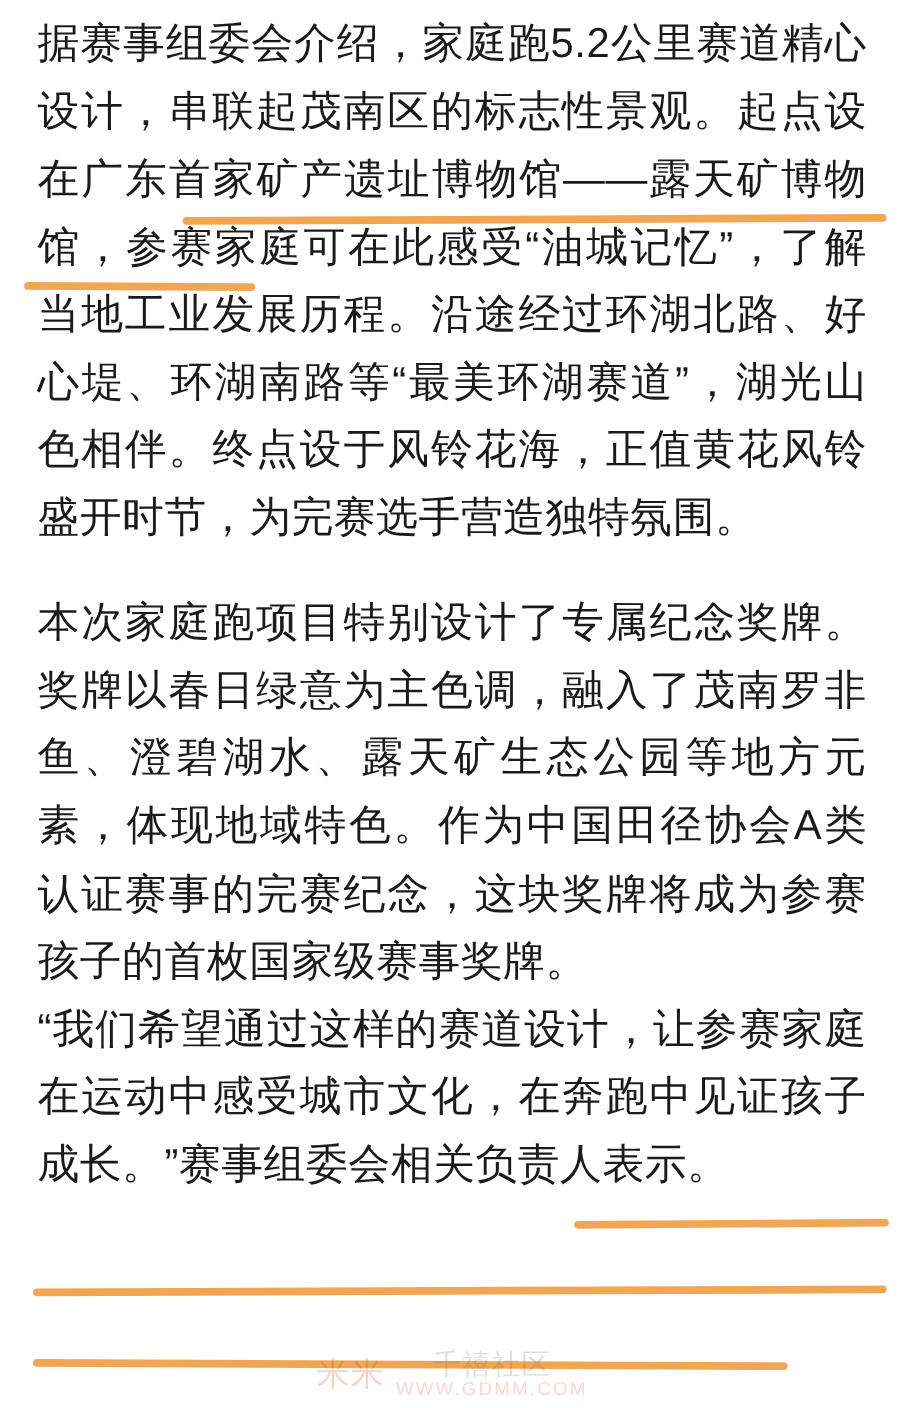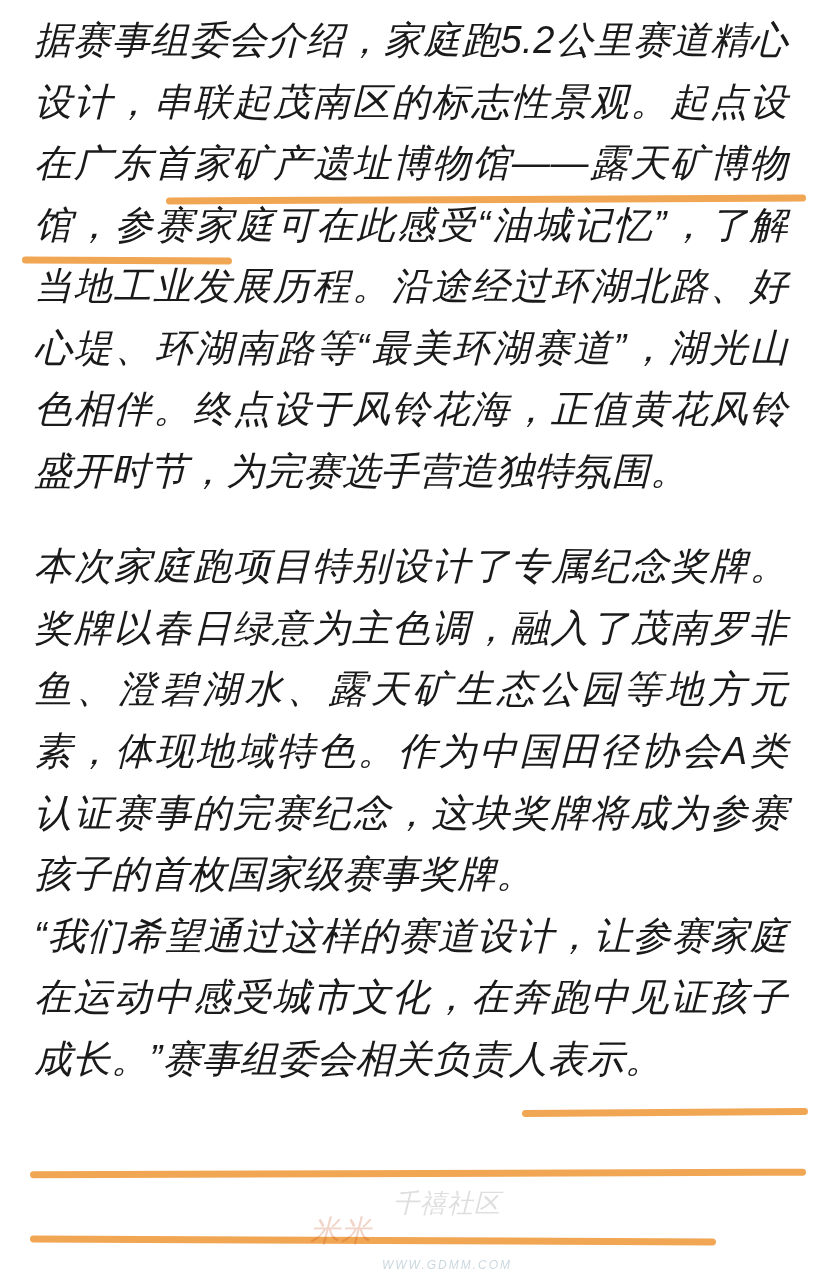--- a/index.html
+++ b/index.html
@@ -14,21 +14,20 @@
     overflow: hidden;
     position: relative;
   }
   .page {
     position: relative;
     width: 822px;
     height: 1280px;
     background: #ffffff;
     box-sizing: border-box;
     padding: 10px 34px 0 34px;
-    font-style: italic;
   }
   .para {
     font-size: 38px;
     line-height: 1.62;
     color: #1a1a1a;
     letter-spacing: 0.5px;
     text-align: justify;
     text-justify: inter-character;
     margin: 0 0 34px 0;
     position: relative;
@@ -68,30 +67,29 @@
   .wm-logo {
     font-size: 30px;
     color: #c2410c;
     letter-spacing: 1px;
   }
   .wm-text {
     display: flex;
     flex-direction: column;
     align-items: center;
     line-height: 1.05;
-    gap: 42px;
   }
   .wm-title {
     font-size: 26px;
     color: #6f6f6f;
     letter-spacing: 1px;
   }
   .wm-url {
-    font-size: 12px;
-    color: #0c4a6e;
+    font-size: 17px;
+    color: #ef4444;
     letter-spacing: 2px;
   }
 </style>
 </head>
 <body>
 
 <div class="page">
 
   <p class="para">据赛事组委会介绍，家庭跑5.2公里赛道精心设计，串联起茂南区的标志性景观。起点设在广东首家矿产遗址博物馆——露天矿博物馆，参赛家庭可在此感受“油城记忆”，了解当地工业发展历程。沿途经过环湖北路、好心堤、环湖南路等“最美环湖赛道”，湖光山色相伴。终点设于风铃花海，正值黄花风铃盛开时节，为完赛选手营造独特氛围。</p>
   <p class="para last">本次家庭跑项目特别设计了专属纪念奖牌。奖牌以春日绿意为主色调，融入了茂南罗非鱼、澄碧湖水、露天矿生态公园等地方元素，体现地域特色。作为中国田径协会A类认证赛事的完赛纪念，这块奖牌将成为参赛孩子的首枚国家级赛事奖牌。</p>

